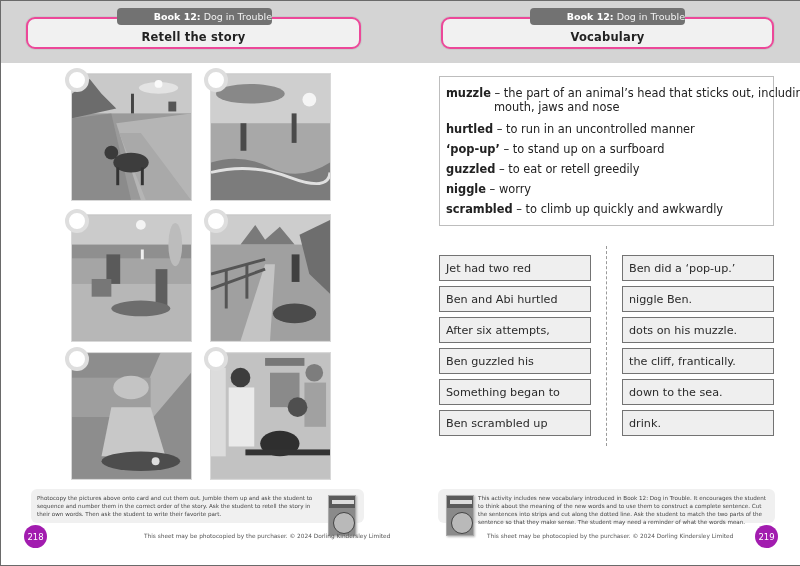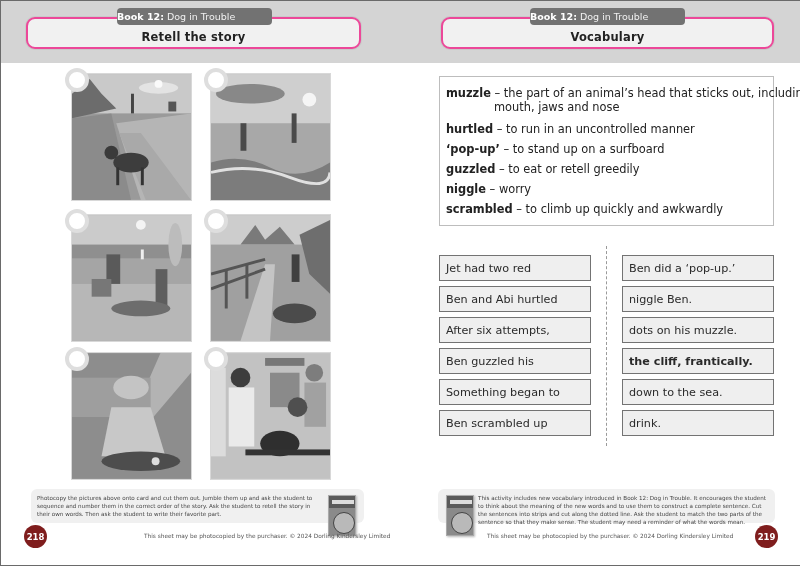--- a/index.html
+++ b/index.html
@@ -7,21 +7,21 @@
   body { font-family: "DejaVu Sans", sans-serif; position: relative; }
   .spread { position: absolute; left: 0; top: 0; width: 800px; height: 566px; background: #ffffff; border: 1px solid #6a6a6a; border-top-width: 1px; }
   .page { position: absolute; top: 0; height: 564px; background: #fff; }
   .page.left { left: 0; width: 400px; }
   .page.right { left: 400px; width: 399px; }
   .header-band { position: absolute; left: 0; top: 0; width: 100%; height: 62px; background: #d4d4d4; }
   .title-box { position: absolute; top: 16px; height: 32px; background: #f1f1f1; border: 2px solid #ec4899; border-radius: 9px; box-shadow: 0 0 0 1px #c9c9c9; display: flex; align-items: center; justify-content: center; }
   .page.left .title-box { left: 25px; width: 335px; }
   .page.right .title-box { left: 40px; width: 333px; }
   .title-text { font-family: "DejaVu Sans", sans-serif; font-weight: bold; font-size: 11.5px; color: #222; margin-top: 8px; letter-spacing: 0.2px; }
-  .book-tab { position: absolute; top: 7px; height: 17px; background: #727272; border-radius: 4px; color: #f1f1f1; font-size: 9.5px; display: flex; align-items: center; justify-content: flex-start; white-space: nowrap; }
+  .book-tab { position: absolute; top: 7px; height: 17px; background: #727272; border-radius: 4px; color: #f1f1f1; font-size: 9.5px; display: flex; align-items: center; justify-content: flex-end; white-space: nowrap; }
   .page.left .book-tab { left: 116px; width: 155px; }
   .page.right .book-tab { left: 129px; width: 155px; }
   .book-tab b { font-weight: bold; margin-right: 3px; color: #fff; }
 
   
   .pic { position: absolute; width: 121px; height: 128px; border: 1px solid #d8d8d8; overflow: hidden; }
   .pic svg { width: 100%; height: 100%; display: block; }
   .num-circle { position: absolute; width: 24px; height: 24px; border-radius: 50%; background: #fff; border: 4px solid #dedede; }
 
   
@@ -36,21 +36,21 @@
   .cut-line { position: absolute; left: 605px; top: 245px; width: 0; height: 200px; border-left: 1px dashed #9a9a9a; }
 
   
   .note { position: absolute; top: 488px; height: 34px; background: #f0f0f0; border-radius: 6px; font-size: 5.6px; line-height: 8px; color: #444; padding: 5px 6px; }
   .page.left .note { left: 30px; width: 333px; padding-right: 50px; }
   .page.right .note { left: 37px; width: 337px; padding-left: 40px; }
   .cover-thumb { position: absolute; width: 28px; height: 41px; background: linear-gradient(#5a5a5a 0 30%, #8a8a8a 30% 100%); border: 1px solid #aaa; box-shadow: 1px 1px 2px #bbb; }
   .cover-thumb::after { content: ""; position: absolute; left: 4px; top: 16px; width: 20px; height: 20px; border-radius: 50%; background: #b9b9b9; border: 1px solid #444; }
   .cover-title { position: absolute; left: 3px; top: 4px; width: 22px; height: 4px; background: #dcdcdc; }
   .copyright { position: absolute; top: 532px; font-size: 5.8px; color: #555; white-space: nowrap; }
-  .page-num { position: absolute; top: 524px; width: 23px; height: 23px; border-radius: 50%; background: #7f1d1d; color: #fff; font-size: 8.5px; font-weight: bold; display: flex; align-items: center; justify-content: center; }
+  .page-num { position: absolute; top: 524px; width: 23px; height: 23px; border-radius: 50%; background: #a21caf; color: #fff; font-size: 8.5px; font-weight: normal; display: flex; align-items: center; justify-content: center; }
 </style>
 </head>
 <body>
 
 <div class="spread">
 
   <div class="page left">
     <div class="header-band"></div>
     <div class="title-box">
       <span class="title-text">Retell the story</span>
@@ -194,21 +194,21 @@
   <div class="strip l" style="top:316px;">After six attempts,</div>
   <div class="strip l" style="top:347px;">Ben guzzled his</div>
   <div class="strip l" style="top:378px;">Something began to</div>
   <div class="strip l" style="top:409px;">Ben scrambled up</div>
 
   <div class="cut-line"></div>
 
   <div class="strip r" style="top:254px;">Ben did a ‘pop-up.’</div>
   <div class="strip r" style="top:285px;">niggle Ben.</div>
   <div class="strip r" style="top:316px;">dots on his muzzle.</div>
-  <div class="strip r" style="top:347px;font-weight:bold;">the cliff, frantically.</div>
+  <div class="strip r" style="top:347px;">the cliff, frantically.</div>
   <div class="strip r" style="top:378px;">down to the sea.</div>
   <div class="strip r" style="top:409px;">drink.</div>
 
   <div class="page right" style="height:0; top:0;">
     <div class="note">
       <span>This activity includes new vocabulary introduced in Book 12: Dog in Trouble. It encourages the student to think about the meaning of the new words and to use them to construct a complete sentence. Cut the sentences into strips and cut along the dotted line. Ask the student to match the two parts of the sentence so that they make sense. The student may need a reminder of what the words mean.</span>
     </div>
     <div class="cover-thumb" style="left:45px; top:494px;">
       <div class="cover-title"></div>
     </div>

